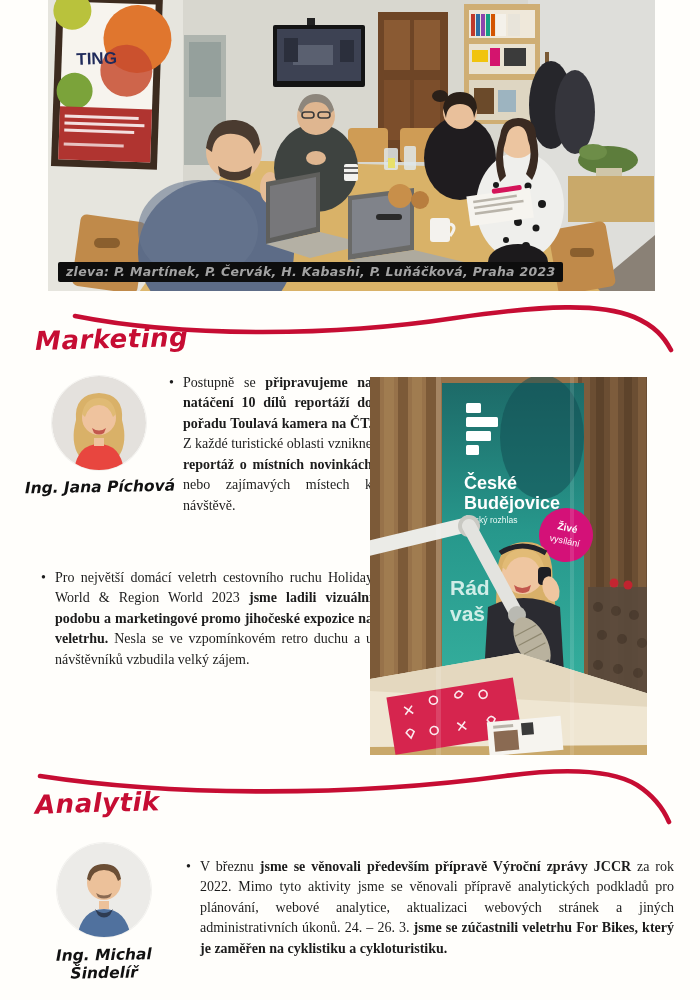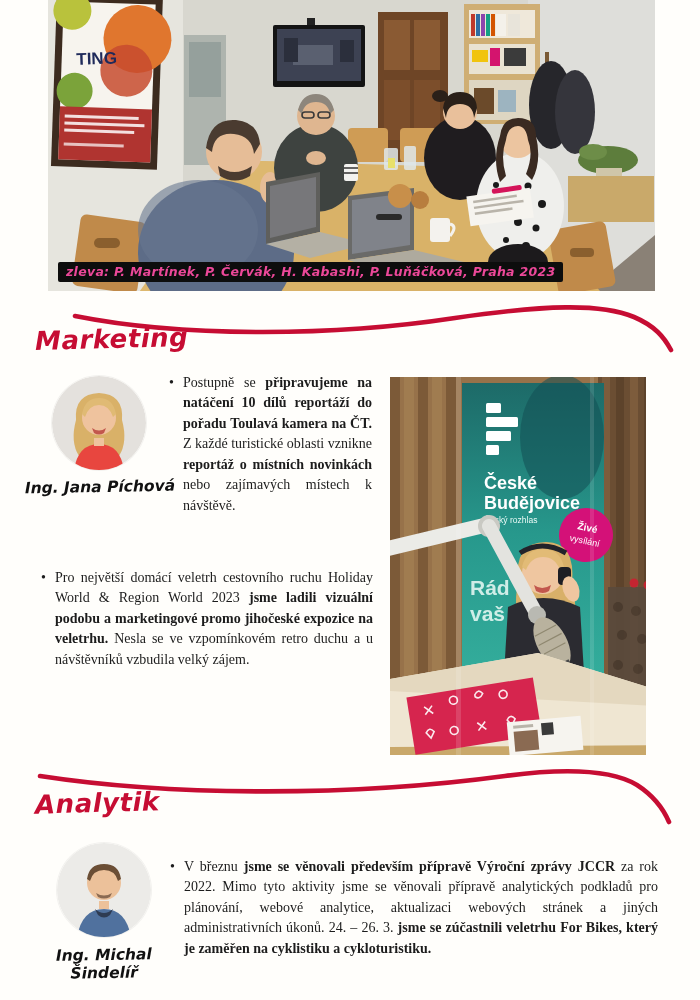--- a/index.html
+++ b/index.html
@@ -2,21 +2,21 @@
 <html><head>
 <meta charset="utf-8">
 <style>
   html,body{margin:0;padding:0;background:#ffffff;}
   .page{position:relative;width:700px;height:1000px;background:#fffefb;overflow:hidden;
         font-family:"Liberation Serif",serif;color:#1c1c1c;}
   .abs{position:absolute;}
 
   
   .top-photo{left:48px;top:0;width:607px;height:291px;overflow:hidden;}
-  .photo-caption{position:absolute;left:10px;bottom:9px;background:#0d0d0d;color:#ec4899;
+  .photo-caption{position:absolute;left:10px;bottom:9px;background:#0d0d0d;color:#a3a3a3;
         font:italic 700 12.5px "DejaVu Sans",sans-serif;padding:2px 8px 3px;border-radius:2px;
         letter-spacing:.3px;white-space:nowrap;}
 
   
   .divider{pointer-events:none;}
 
   
   .sec-heading{font:italic 700 26px "DejaVu Sans",sans-serif;color:#c60d33;
         letter-spacing:.5px;transform:rotate(-1.5deg);}
 
@@ -223,21 +223,21 @@
   <div class="abs person-name" style="left:22px;top:478px;width:156px;">Ing. Jana Píchová</div>
 
   <ul class="bullets abs" style="left:168px;top:373px;width:204px;">
     <li><span>Postupně se </span><b>připravujeme na natáčení 10 dílů reportáží do pořadu Toulavá kamera na ČT.</b><span> Z každé turistické oblasti vznikne </span><b>reportáž o místních novinkách</b><span> nebo zajímavých místech k návštěvě.</span></li>
   </ul>
 
   <ul class="bullets abs" style="left:40px;top:550px;width:333px;margin-top:18px;">
     <li><span>Pro největší domácí veletrh cestovního ruchu Holiday World &amp; Region World 2023 </span><b>jsme ladili vizuální podobu a marketingové promo jihočeské expozice na veletrhu.</b><span> Nesla se ve vzpomínkovém retro duchu a u návštěvníků vzbudila velký zájem.</span></li>
   </ul>
 
-  <div class="abs" style="left:390px;top:377px;width:256px;height:378px;overflow:hidden;">
+  <div class="abs" style="left:370px;top:377px;width:277px;height:378px;overflow:hidden;">
     <svg width="283" height="378" viewBox="0 0 283 378">
       <rect width="283" height="378" fill="#97724a"></rect>
 
       <g>
         <rect x="0" y="0" width="10" height="378" fill="#7c5a38"></rect>
           <rect x="14" y="0" width="10" height="378" fill="#a07c50"></rect>
         <rect x="28" y="0" width="10" height="378" fill="#7c5a38"></rect>
           <rect x="42" y="0" width="10" height="378" fill="#a07c50"></rect>
         <rect x="56" y="0" width="10" height="378" fill="#7c5a38"></rect>
         <rect x="208" y="0" width="75" height="378" fill="#6b4e33"></rect>
@@ -372,17 +372,17 @@
       <circle cx="47" cy="40" r="17" fill="#ecc19a"></circle>
       <path d="M30 36 q2 -15 17 -15 q15 0 17 15 l-3 2 q-3 -11 -14 -11 q-11 0 -14 11z" fill="#6b4e35"></path>
       <path d="M39 50 q8 5 16 0 l-2 4 q-6 3 -12 0z" fill="#8a6a52"></path>
       <path d="M20 94 q5 -28 27 -28 q22 0 27 28z" fill="#50719e"></path>
       <path d="M38 66 q9 8 18 0 l-3 6 q-6 5 -12 0z" fill="#2e3b52"></path>
       <rect x="42" y="58" width="10" height="8" fill="#ecc19a"></rect>
     </svg>
   </div>
   <div class="abs person-name" style="left:22px;top:946px;width:164px;">Ing. Michal Šindelíř</div>
 
-  <ul class="bullets abs" style="left:169px;top:857px;width:489px;">
+  <ul class="bullets abs" style="left:185px;top:857px;width:489px;">
     <li><span>V březnu </span><b>jsme se věnovali především přípravě Výroční zprávy JCCR</b><span> za rok 2022. Mimo tyto aktivity jsme se věnovali přípravě analytických podkladů pro plánování, webové analytice, aktualizaci webových stránek a jiných administrativních úkonů. 24. – 26. 3. </span><b>jsme se zúčastnili veletrhu For Bikes, který je zaměřen na cyklistiku a cykloturistiku.</b></li>
   </ul>
 
 </div>
 
 </body></html>

